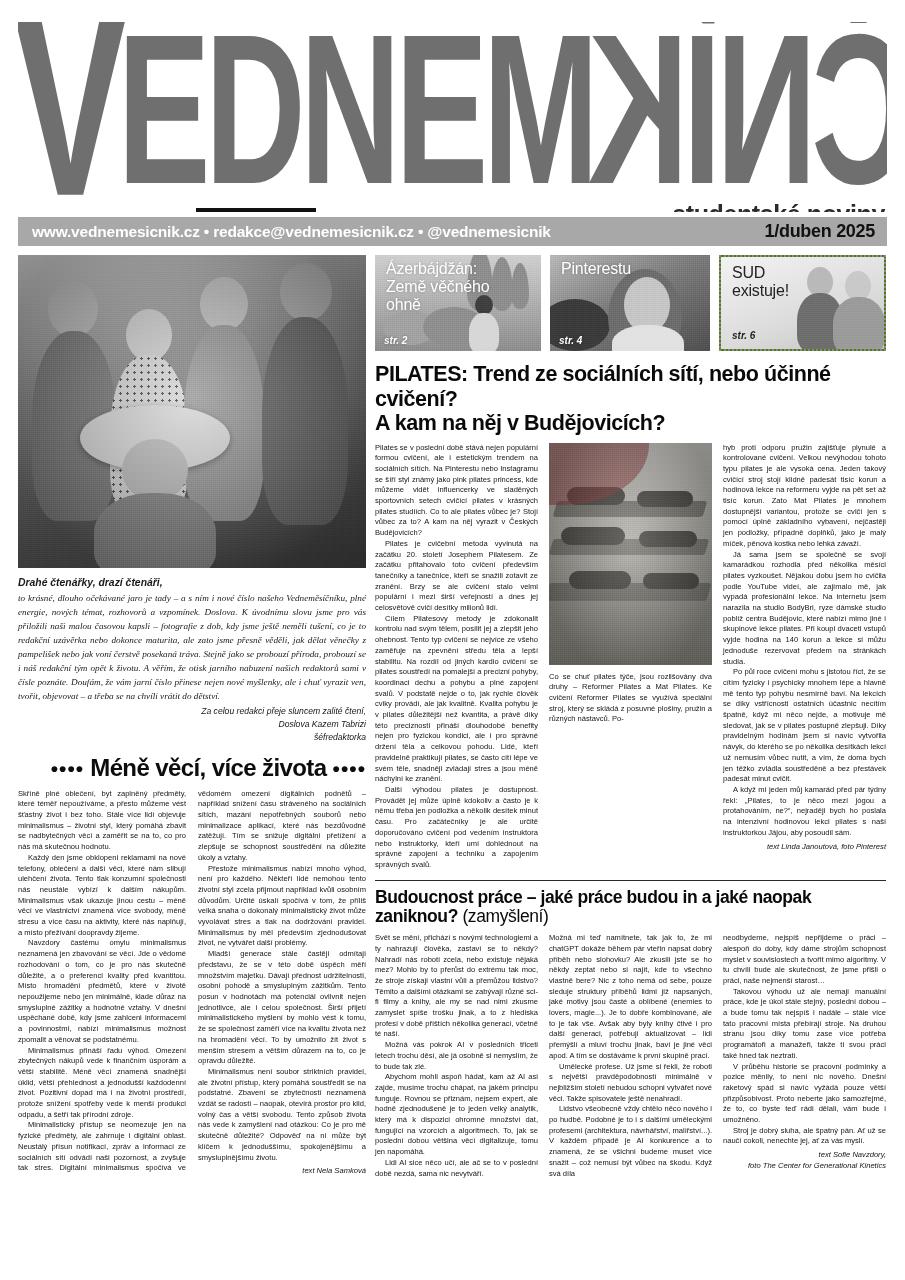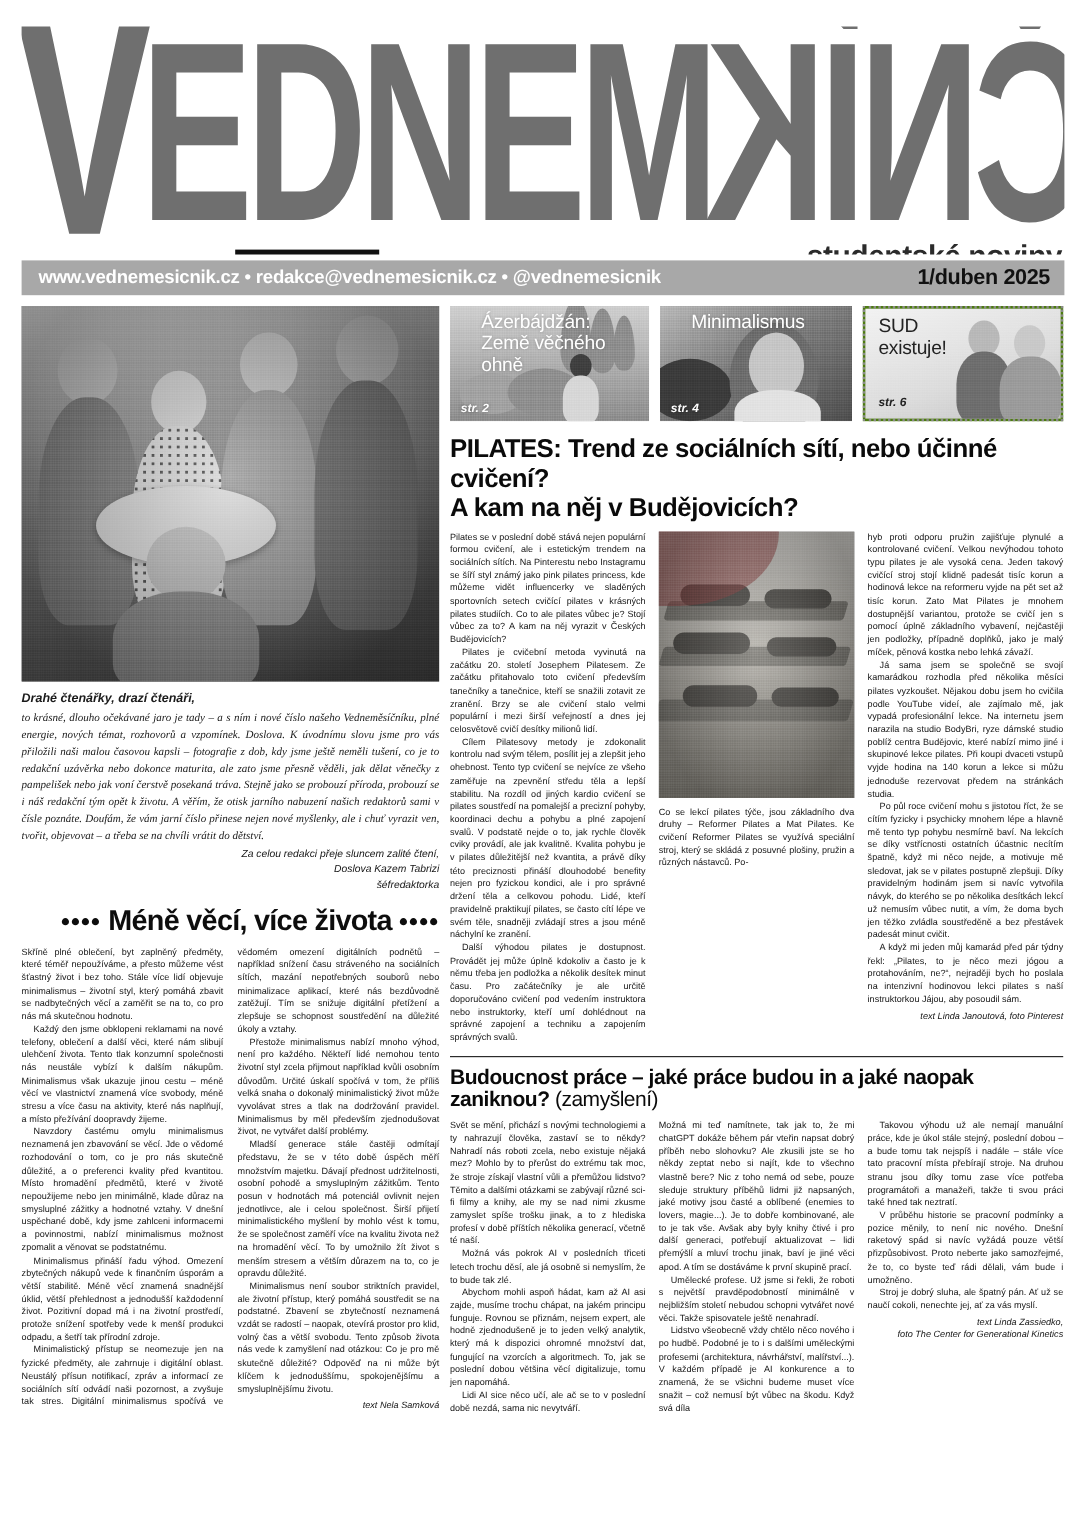--- a/index.html
+++ b/index.html
@@ -184,21 +184,21 @@
   .teaser {
     position: relative;
     overflow: hidden;
     flex: none;
   }
   .teaser.t1 { width: 166px; }
   .teaser.t2 { width: 160px; }
   .teaser.t3 { width: 167px; border: 2px dotted #8a8a8a; box-sizing: border-box; background:#4d7c0f; }
   .teaser-label {
     position: absolute;
-    left: 26px;
+    left: 11px;
     top: 5px;
     color: #ffffff;
     font-size: 16px;
     line-height: 1.13;
     font-weight: 400;
     letter-spacing: -0.2px;
     text-shadow: 0 0 3px rgba(0,0,0,0.25);
     z-index: 3;
   }
   .teaser.t3 .teaser-label { color: #232323; text-shadow: none; left: 11px; top: 7px; }
@@ -403,21 +403,21 @@
           <div class="teaser-page">str. 2</div>
         </div>
 
         <div class="teaser t2">
           <div class="ph mind-bg"></div>
           <div class="blob" style="left:-10px; top:44px; width:70px; height:52px; background:#3b3b3b;"></div>
           <div class="blob" style="left:58px; top:14px; width:74px; height:96px; background:#6d6d6d;"></div>
           <div class="head-c" style="left:74px; top:22px; width:46px; height:56px; background:#c6c6c6;"></div>
           <div class="body-c" style="left:62px; top:70px; width:72px; height:40px; background:#e2e2e2;"></div>
           <div class="grain"></div>
-          <div class="teaser-label" style="white-space:pre-line">Minimalismus</div>
+          <div class="teaser-label" style="white-space:pre-line">Pinterestu</div>
           <div class="teaser-page">str. 4</div>
         </div>
 
         <div class="teaser t3">
           <div class="ph sud-bg"></div>
           <div class="figure" style="left:74px; top:10px; width:48px; height:84px;">
             <div class="head-c" style="left:12px; top:0; width:26px; height:30px; background:#b9b9b9;"></div>
             <div class="body-c" style="left:2px; top:26px; width:46px; height:60px; background:#6e6e6e;"></div>
           </div>
           <div class="figure" style="left:112px; top:14px; width:52px; height:82px;">
@@ -453,21 +453,21 @@
             <div class="person-sil" style="left:18px; top:44px; width:58px; height:18px; border-radius:10px;"></div>
             <div class="person-sil" style="left:88px; top:48px; width:56px; height:16px; border-radius:10px;"></div>
             <div class="person-sil" style="left:12px; top:84px; width:64px; height:18px; border-radius:10px;"></div>
             <div class="person-sil" style="left:90px; top:88px; width:58px; height:16px; border-radius:10px;"></div>
             <div class="person-sil" style="left:20px; top:128px; width:62px; height:18px; border-radius:10px;"></div>
             <div class="person-sil" style="left:94px; top:130px; width:56px; height:16px; border-radius:10px;"></div>
             <div class="blob" style="left:-20px; top:-24px; width:120px; height:86px; background:#8d3f3f; opacity:.55; border-radius:0 0 70% 0;"></div>
             <div class="grain"></div>
             <div class="vign"></div>
           </div>
-          <p class="first">Co se lekcí pilates týče, jsou základního dva druhy – Reformer Pilates a Mat Pilates. Ke cvičení Reformer Pilates se využívá speciální stroj, který se skládá z posuvné plošiny, pružin a různých nástavců. Po-</p>
+          <p class="first">Co se chuť pilates týče, jsou rozlišovány dva druhy – Reformer Pilates a Mat Pilates. Ke cvičení Reformer Pilates se využívá speciální stroj, který se skládá z posuvné plošiny, pružin a různých nástavců. Po-</p>
         </div>
 
         <div class="pc-right">
           <p class="first">hyb proti odporu pružin zajišťuje plynulé a kontrolované cvičení. Velkou nevýhodou tohoto typu pilates je ale vysoká cena. Jeden takový cvičící stroj stojí klidně padesát tisíc korun a hodinová lekce na reformeru vyjde na pět set až tisíc korun. Zato Mat Pilates je mnohem dostupnější variantou, protože se cvičí jen s pomocí úplně základního vybavení, nejčastěji jen podložky, případně doplňků, jako je malý míček, pěnová kostka nebo lehká závaží.</p>
           <p>Já sama jsem se společně se svojí kamarádkou rozhodla před několika měsíci pilates vyzkoušet. Nějakou dobu jsem ho cvičila podle YouTube videí, ale zajímalo mě, jak vypadá profesionální lekce. Na internetu jsem narazila na studio BodyBri, ryze dámské studio poblíž centra Budějovic, které nabízí mimo jiné i skupinové lekce pilates. Při koupi dvaceti vstupů vyjde hodina na 140 korun a lekce si můžu jednoduše rezervovat předem na stránkách studia.</p>
           <p>Po půl roce cvičení mohu s jistotou říct, že se cítím fyzicky i psychicky mnohem lépe a hlavně mě tento typ pohybu nesmírně baví. Na lekcích se díky vstřícnosti ostatních účastnic necítím špatně, když mi něco nejde, a motivuje mě sledovat, jak se v pilates postupně zlepšuji. Díky pravidelným hodinám jsem si navíc vytvořila návyk, do kterého se po několika desítkách lekcí už nemusím vůbec nutit, a vím, že doma bych jen těžko zvládla soustředěně a bez přestávek padesát minut cvičit.</p>
           <p>A když mi jeden můj kamarád před pár týdny řekl: „Pilates, to je něco mezi jógou a protahováním, ne?“, nejraději bych ho poslala na intenzivní hodinovou lekci pilates s naší instruktorkou Jájou, aby posoudil sám.</p>
           <div class="byline">text Linda Janoutová, foto Pinterest</div>
         </div>
       </div>
@@ -484,23 +484,24 @@
           <p>Možná vás pokrok AI v posledních třiceti letech trochu děsí, ale já osobně si nemyslím, že to bude tak zlé.</p>
           <p>Abychom mohli aspoň hádat, kam až AI asi zajde, musíme trochu chápat, na jakém principu funguje. Rovnou se přiznám, nejsem expert, ale hodně zjednodušeně je to jeden velký analytik, který má k dispozici ohromné množství dat, fungující na vzorcích a algoritmech. To, jak se poslední dobou většina věcí digitalizuje, tomu jen napomáhá.</p>
           <p>Lidi AI sice něco učí, ale ač se to v poslední době nezdá, sama nic nevytváří.</p>
         </div>
         <div class="pc-mid">
           <p class="first">Možná mi teď namítnete, tak jak to, že mi chatGPT dokáže během pár vteřin napsat dobrý příběh nebo slohovku? Ale zkusili jste se ho někdy zeptat nebo si najít, kde to všechno vlastně bere? Nic z toho nemá od sebe, pouze sleduje struktury příběhů lidmi již napsaných, jaké motivy jsou časté a oblíbené (enemies to lovers, magie...). Je to dobře kombinované, ale to je tak vše. Avšak aby byly knihy čtivé i pro další generaci, potřebují aktualizovat – lidi přemýšlí a mluví trochu jinak, baví je jiné věci apod. A tím se dostáváme k první skupině prací.</p>
           <p>Umělecké profese. Už jsme si řekli, že roboti s největší pravděpodobností minimálně v nejbližším století nebudou schopni vytvářet nové věci. Takže spisovatele ještě nenahradí.</p>
           <p>Lidstvo všeobecně vždy chtělo něco nového i po hudbě. Podobné je to i s dalšími uměleckými profesemi (architektura, návrhářství, malířství...). V každém případě je AI konkurence a to znamená, že se všichni budeme muset více snažit – což nemusí být vůbec na škodu. Když svá díla</p>
         </div>
         <div class="pc-right">
+          <p class="first">neodbydeme, nejspíš nepřijdeme o práci – alespoň do doby, kdy dáme strojům schopnost myslet v souvislostech a tvořit mimo algoritmy. V tu chvíli bude ale skutečnost, že jsme přišli o práci, naše nejmenší starost…</p>
           <p>Takovou výhodu už ale nemají manuální práce, kde je úkol stále stejný, poslední dobou – a bude tomu tak nejspíš i nadále – stále více tato pracovní místa přebírají stroje. Na druhou stranu jsou díky tomu zase více potřeba programátoři a manažeři, takže ti svou práci také hned tak neztratí.</p>
           <p>V průběhu historie se pracovní podmínky a pozice měnily, to není nic nového. Dnešní raketový spád si navíc vyžádá pouze větší přizpůsobivost. Proto neberte jako samozřejmé, že to, co byste teď rádi dělali, vám bude i umožněno.</p>
           <p>Stroj je dobrý sluha, ale špatný pán. Ať už se naučí cokoli, nenechte jej, ať za vás myslí.</p>
-          <div class="byline">text Linda Zassiedko,</div>
+          <div class="byline">text Sofie Navzdory,</div>
           <div class="byline" style="margin-top:0">foto The Center for Generational Kinetics</div>
         </div>
       </div>
 
     </div>
   </div>
 </div>
 
 </body></html>

